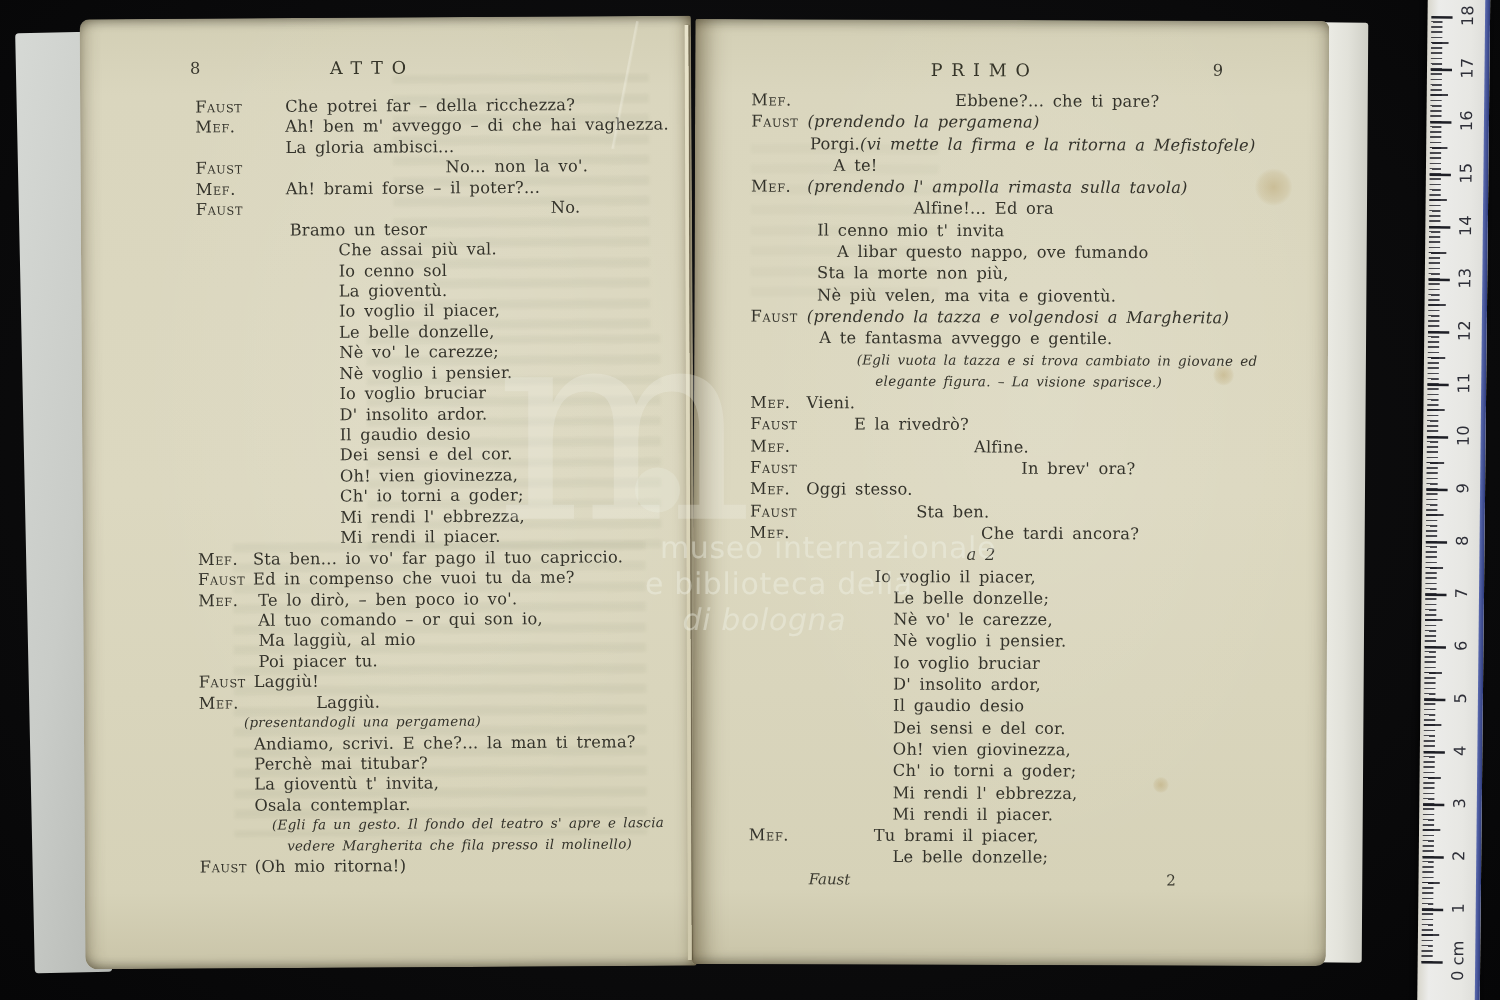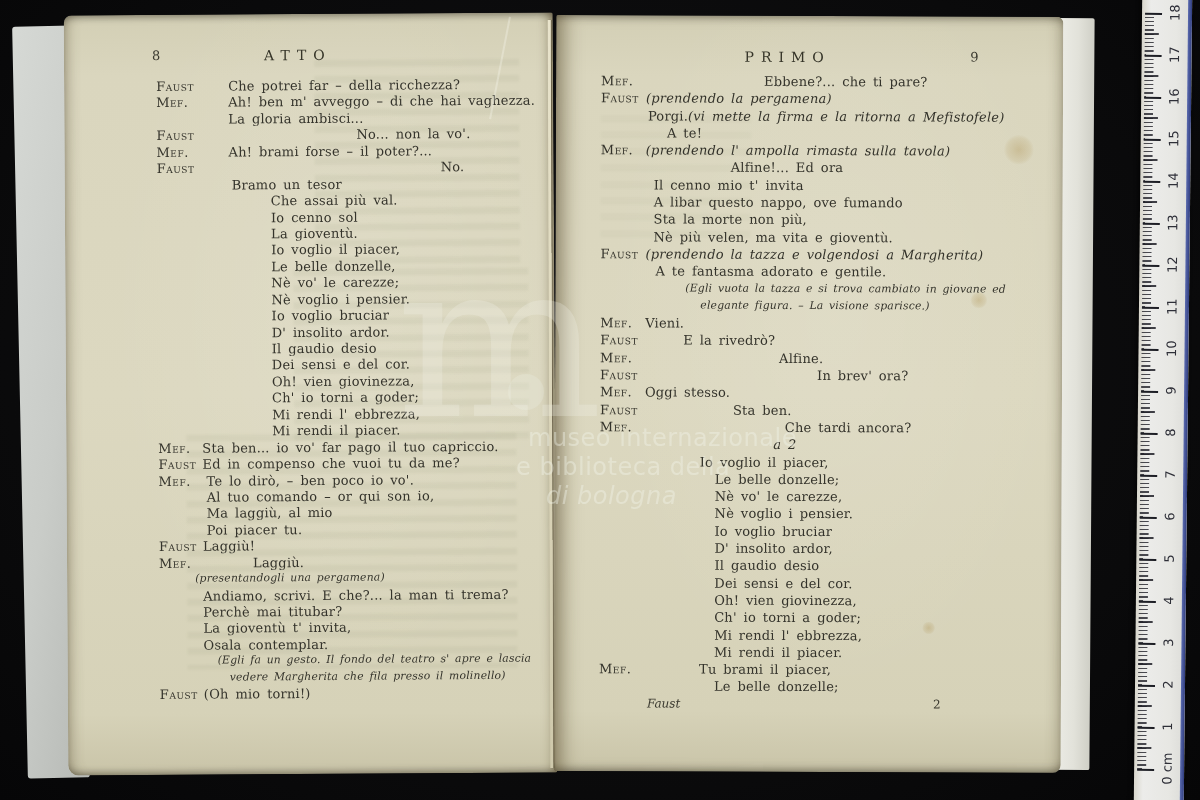--- a/index.html
+++ b/index.html
@@ -140,44 +140,44 @@
       <div class="line"><span class="speaker"></span><span class="txt" style="margin-left: 4px;">Poi piacer tu.</span></div>
       <div class="line"><span class="speaker">Faust</span><span class="txt">Laggiù!</span></div>
       <div class="line"><span class="speaker">Mef.</span><span class="txt" style="margin-left: 50px;">Laggiù.</span></div>
       <div class="line sm"><span class="speaker"></span><span class="txt it" style="margin-left: -8px;">(presentandogli una pergamena)</span></div>
       <div class="line"><span class="speaker"></span><span class="txt">Andiamo, scrivi. E che?... la man ti trema?</span></div>
       <div class="line"><span class="speaker"></span><span class="txt">Perchè mai titubar?</span></div>
       <div class="line"><span class="speaker"></span><span class="txt">La gioventù t' invita,</span></div>
       <div class="line"><span class="speaker"></span><span class="txt">Osala contemplar.</span></div>
       <div class="line sm"><span class="speaker"></span><span class="txt it" style="margin-left: 14px;">(Egli fa un gesto. Il fondo del teatro s' apre e lascia</span></div>
       <div class="line sm"><span class="speaker"></span><span class="txt it" style="margin-left: 26px;">vedere Margherita che fila presso il molinello)</span></div>
-      <div class="line"><span class="speaker">Faust</span><span class="txt">(Oh mio torni!)</span></div>
+      <div class="line"><span class="speaker">Faust</span><span class="txt">(Oh mio ritorna!)</span></div>
     </div>
 </div>
 
 <div class="page" id="page-right">
   <div class="ghost" style="left:45px;top:100px;width:150px;height:130px;opacity:0.35;"></div>
   <div class="stain" style="left:448px;top:118px;width:30px;height:30px;"></div>
   <div class="stain" style="left:415px;top:275px;width:17px;height:17px;"></div>
   <div class="stain" style="left:368px;top:605px;width:13px;height:13px;"></div>
   <div class="pagenum" style="left:414px;top:33px;">9</div>
   <div class="header" style="left:-22px;top:33px;width:507px;text-align:center;">PRIMO</div>
   <div class="lines" id="rp-lines">
       <div class="line"><span class="speaker">Mef.</span><span class="txt" style="margin-left: 118px;">Ebbene?... che ti pare?</span></div>
       <div class="line"><span class="speaker">Faust</span><span class="txt it">(prendendo la pergamena)</span></div>
       <div class="line"><span class="speaker"></span><span class="txt" style="margin-left: 2px;">Porgi. </span><span class="txt it">(vi mette la firma e la ritorna a Mefistofele)</span></div>
       <div class="line"><span class="speaker"></span><span class="txt" style="margin-left: 21px;">A te!</span></div>
       <div class="line"><span class="speaker">Mef.</span><span class="txt it">(prendendo l' ampolla rimasta sulla tavola)</span></div>
       <div class="line"><span class="speaker"></span><span class="txt" style="margin-left: 85px;">Alfine!... Ed ora</span></div>
       <div class="line"><span class="speaker"></span><span class="txt" style="margin-left: 8px;">Il cenno mio t' invita</span></div>
-      <div class="line"><span class="speaker"></span><span class="txt" style="margin-left: 8px;">A libar questo nappo, ove fumando</span></div>
+      <div class="line"><span class="speaker"></span><span class="txt" style="margin-left: 24px;">A libar questo nappo, ove fumando</span></div>
       <div class="line"><span class="speaker"></span><span class="txt" style="margin-left: 8px;">Sta la morte non più,</span></div>
       <div class="line"><span class="speaker"></span><span class="txt" style="margin-left: 8px;">Nè più velen, ma vita e gioventù.</span></div>
       <div class="line"><span class="speaker">Faust</span><span class="txt it">(prendendo la tazza e volgendosi a Margherita)</span></div>
-      <div class="line"><span class="speaker"></span><span class="txt" style="margin-left: 10px;">A te fantasma adorato e gentile.</span></div>
+      <div class="line"><span class="speaker"></span><span class="txt" style="margin-left: 10px;">A te fantasma avveggo e gentile.</span></div>
       <div class="line sm"><span class="speaker"></span><span class="txt it" style="margin-left: 40px;">(Egli vuota la tazza e si trova cambiato in giovane ed</span></div>
       <div class="line sm"><span class="speaker"></span><span class="txt it" style="margin-left: 55px;">elegante figura. – La visione sparisce.)</span></div>
       <div class="line"><span class="speaker">Mef.</span><span class="txt">Vieni.</span></div>
       <div class="line"><span class="speaker">Faust</span><span class="txt" style="margin-left: 38px;">E la rivedrò?</span></div>
       <div class="line"><span class="speaker">Mef.</span><span class="txt" style="margin-left: 134px;">Alfine.</span></div>
       <div class="line"><span class="speaker">Faust</span><span class="txt" style="margin-left: 172px;">In brev' ora?</span></div>
       <div class="line"><span class="speaker">Mef.</span><span class="txt">Oggi stesso.</span></div>
       <div class="line"><span class="speaker">Faust</span><span class="txt" style="margin-left: 88px;">Sta ben.</span></div>
       <div class="line"><span class="speaker">Mef.</span><span class="txt" style="margin-left: 140px;">Che tardi ancora?</span></div>
       <div class="line"><span class="txt it center-line">a 2</span></div>

